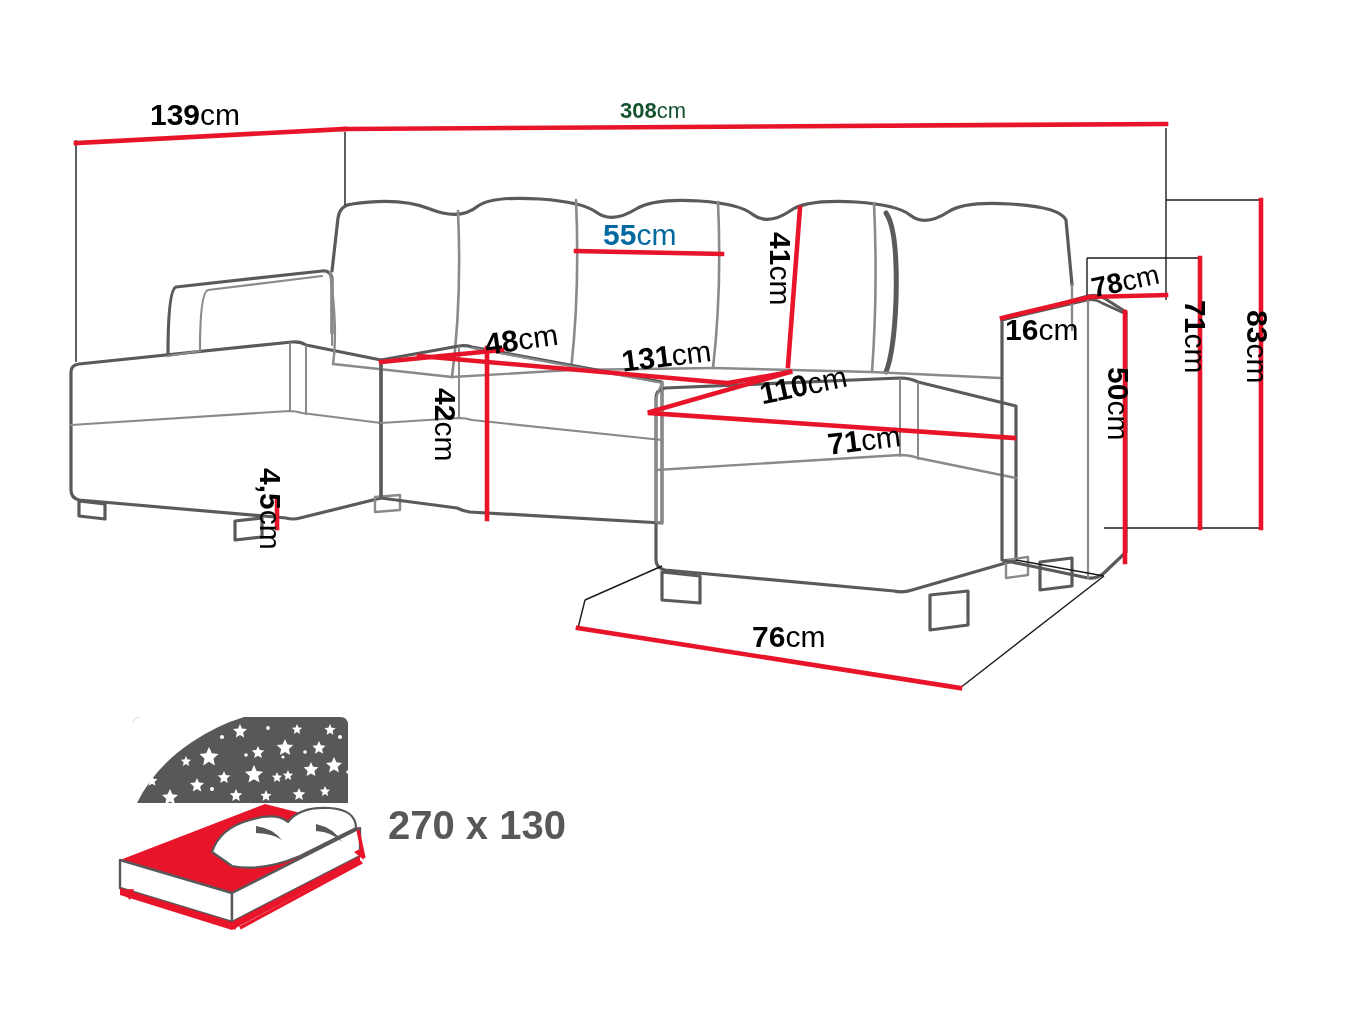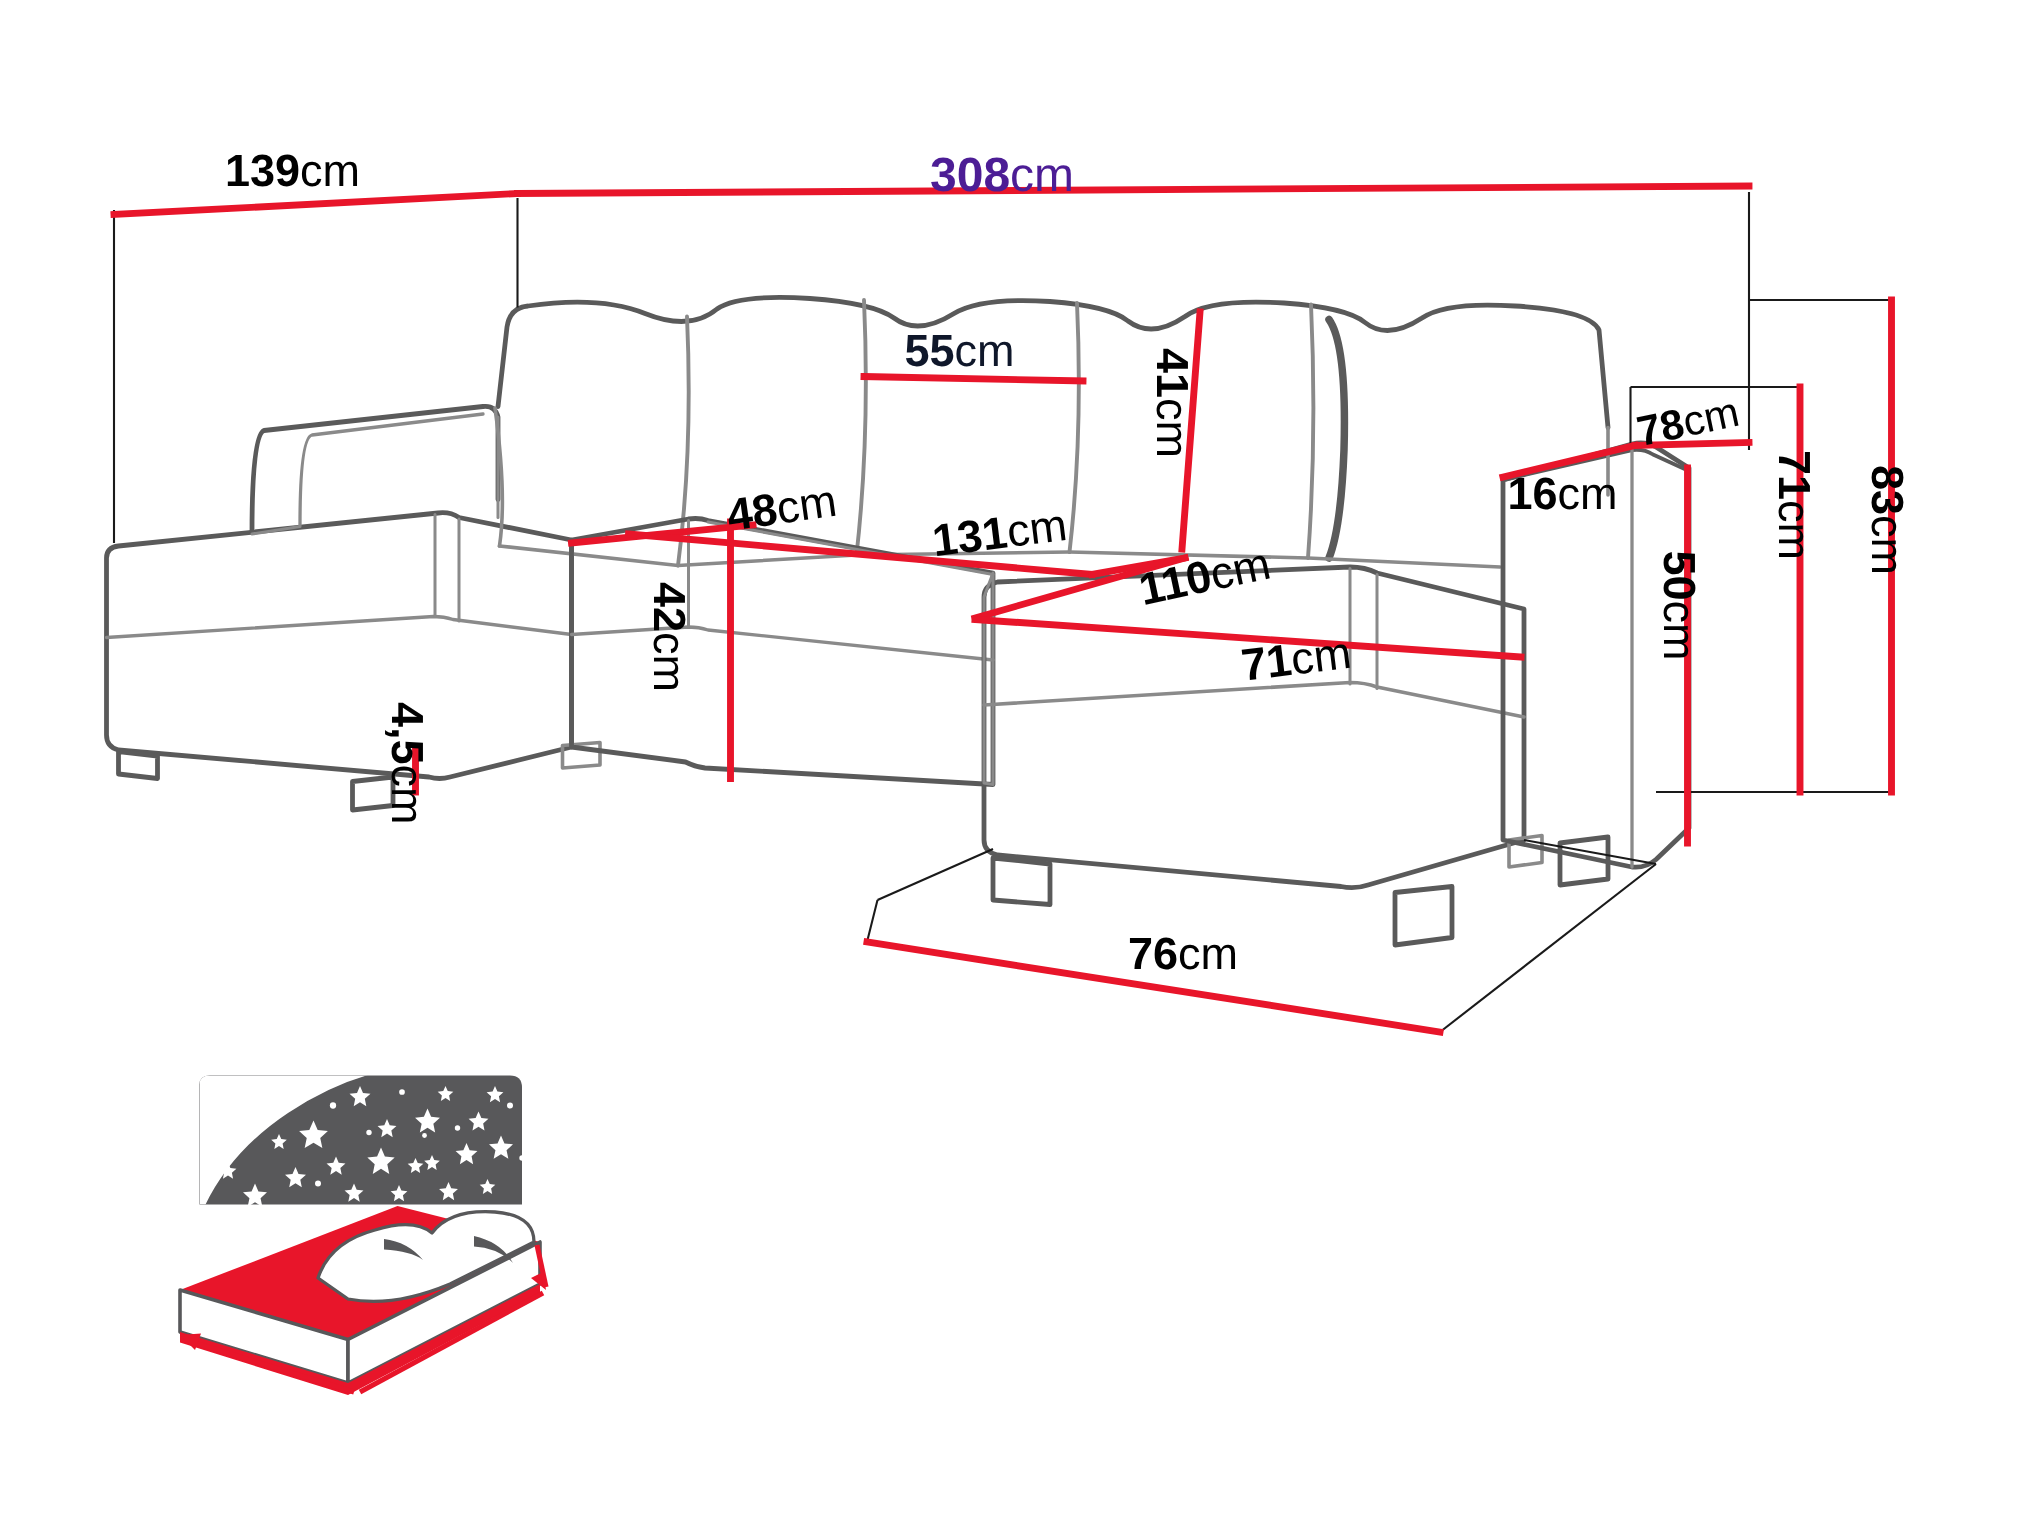--- a/index.html
+++ b/index.html
@@ -260,31 +260,32 @@
       </g>
       <g stroke="#e8152a" stroke-width="3.4" fill="none">
         <line x1="358" y1="830" x2="364" y2="858"></line>
       </g>
     </g>
 
   </svg>
 
   <div>
       <div class="dim-label" style="left: 150px; top: 100px; font-size: 30px; color: rgb(0, 0, 0); transform-origin: left top; transform: rotate(0deg);"><span class="num">139</span><span class="unit">cm</span></div>
-      <div class="dim-label" style="left: 620px; top: 100px; font-size: 32px; color: #4c1d95; transform-origin: left top; transform: rotate(0deg);"><span class="num">308</span><span class="unit">cm</span></div>
-      <div class="dim-label" style="left: 603px; top: 220px; font-size: 30px; color: #0f172a; transform-origin: left top; transform: rotate(0deg); text-align: right;"><span class="num">55</span><span class="unit">cm</span></div>
+      <div class="dim-label" style="left: 620px; top: 100px; font-size: 22px; color: #14532d; transform-origin: left top; transform: rotate(0deg);"><span class="num">308</span><span class="unit">cm</span></div>
+      <div class="dim-label" style="left: 603px; top: 220px; font-size: 30px; color: #0369a1; transform-origin: left top; transform: rotate(0deg); text-align: right;"><span class="num">55</span><span class="unit">cm</span></div>
       <div class="dim-label" style="left: 795px; top: 232px; font-size: 30px; color: rgb(0, 0, 0); transform-origin: left top; transform: rotate(90deg);"><span class="num">41</span><span class="unit">cm</span></div>
       <div class="dim-label" style="left: 483px; top: 330px; font-size: 30px; color: rgb(0, 0, 0); transform-origin: left top; transform: rotate(-8deg);"><span class="num">48</span><span class="unit">cm</span></div>
       <div class="dim-label" style="left: 620px; top: 347px; font-size: 30px; color: rgb(0, 0, 0); transform-origin: left top; transform: rotate(-7deg);"><span class="num">131</span><span class="unit">cm</span></div>
       <div class="dim-label" style="left: 757px; top: 380px; font-size: 30px; color: rgb(0, 0, 0); transform-origin: left top; transform: rotate(-12deg);"><span class="num">110</span><span class="unit">cm</span></div>
       <div class="dim-label" style="left: 826px; top: 430px; font-size: 30px; color: rgb(0, 0, 0); transform-origin: left top; transform: rotate(-7deg);"><span class="num">71</span><span class="unit">cm</span></div>
       <div class="dim-label" style="left: 460px; top: 388px; font-size: 30px; color: rgb(0, 0, 0); transform-origin: left top; transform: rotate(90deg);"><span class="num">42</span><span class="unit">cm</span></div>
       <div class="dim-label" style="left: 285px; top: 468px; font-size: 30px; color: rgb(0, 0, 0); transform-origin: left top; transform: rotate(90deg);"><span class="num">4,5</span><span class="unit">cm</span></div>
       <div class="dim-label" style="left: 1089px; top: 275px; font-size: 28px; color: rgb(0, 0, 0); transform-origin: left top; transform: rotate(-12deg);"><span class="num">78</span><span class="unit">cm</span></div>
       <div class="dim-label" style="left: 1005px; top: 315px; font-size: 30px; color: rgb(0, 0, 0); transform-origin: left top; transform: rotate(0deg); text-align: right;"><span class="num">16</span><span class="unit">cm</span></div>
       <div class="dim-label" style="left: 1133px; top: 367px; font-size: 30px; color: rgb(0, 0, 0); transform-origin: left top; transform: rotate(90deg);"><span class="num">50</span><span class="unit">cm</span></div>
       <div class="dim-label" style="left: 1210px; top: 300px; font-size: 30px; color: rgb(0, 0, 0); transform-origin: left top; transform: rotate(90deg);"><span class="num">71</span><span class="unit">cm</span></div>
       <div class="dim-label" style="left: 1272px; top: 310px; font-size: 30px; color: rgb(0, 0, 0); transform-origin: left top; transform: rotate(90deg);"><span class="num">83</span><span class="unit">cm</span></div>
       <div class="dim-label" style="left: 752px; top: 622px; font-size: 30px; color: rgb(0, 0, 0); transform-origin: left top; transform: rotate(0deg);"><span class="num">76</span><span class="unit">cm</span></div>
     </div>
 
+  <div class="bed-label" style="left: 388px; top: 805px; font-size: 40px; color: rgb(88, 88, 90);">270 x 130</div>
 
 </div>
 
 </body></html>

